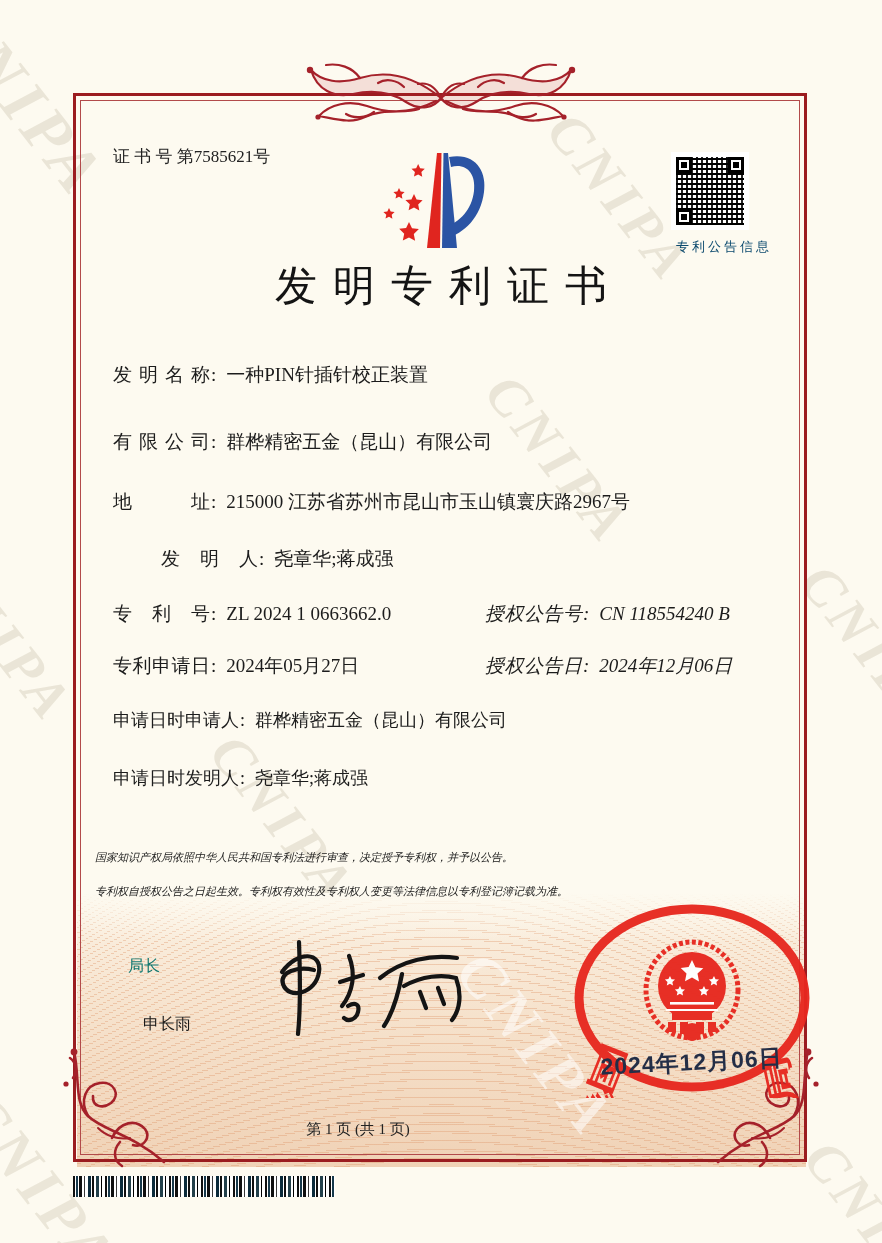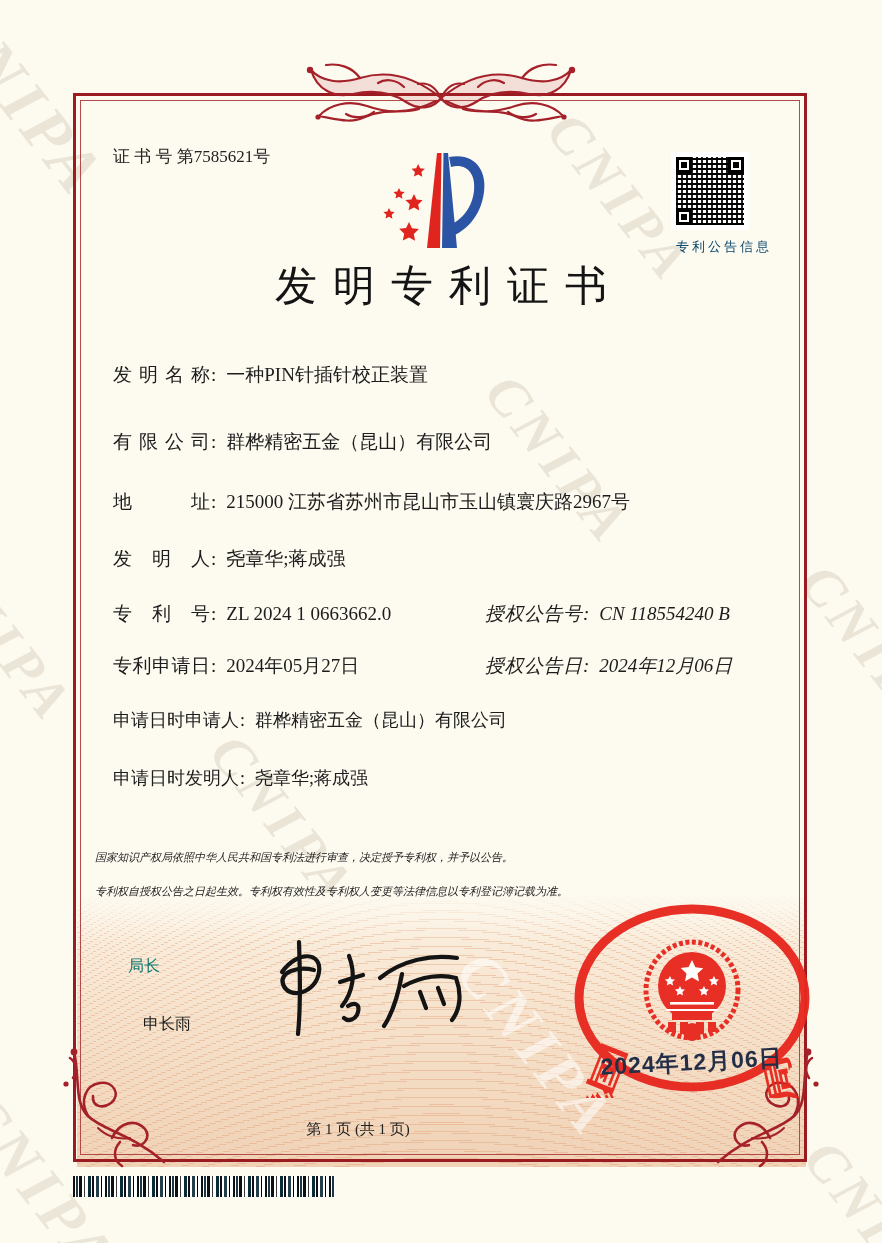--- a/index.html
+++ b/index.html
@@ -166,21 +166,21 @@
 
   <div class="frow" style="top:362px;">
     <span class="jlabel">发明名称</span><span class="colon">:</span><span>一种PIN针插针校正装置</span>
   </div>
   <div class="frow" style="top:429px;">
     <span class="jlabel">有限公司</span><span class="colon">:</span><span>群桦精密五金（昆山）有限公司</span>
   </div>
   <div class="frow" style="top:489px;">
     <span class="jlabel">地址</span><span class="colon">:</span><span>215000 江苏省苏州市昆山市玉山镇寰庆路2967号</span>
   </div>
-  <div class="frow" style="top:546px;">
+  <div class="frow" style="top:546px;margin-left:48px;">
     <span class="jlabel">发明人</span><span class="colon">:</span><span>尧章华;蒋成强</span>
   </div>
 
   <div class="frow" style="top:601px; width:694px;">
     <span class="jlabel">专利号</span><span class="colon">:</span><span>ZL 2024 1 0663662.0</span>
     <span class="col2">
       <span class="jlabel">授权公告号</span><span class="colon">:</span><span>CN 118554240 B</span>
     </span>
   </div>
   <div class="frow" style="top:653px; width:694px;">

